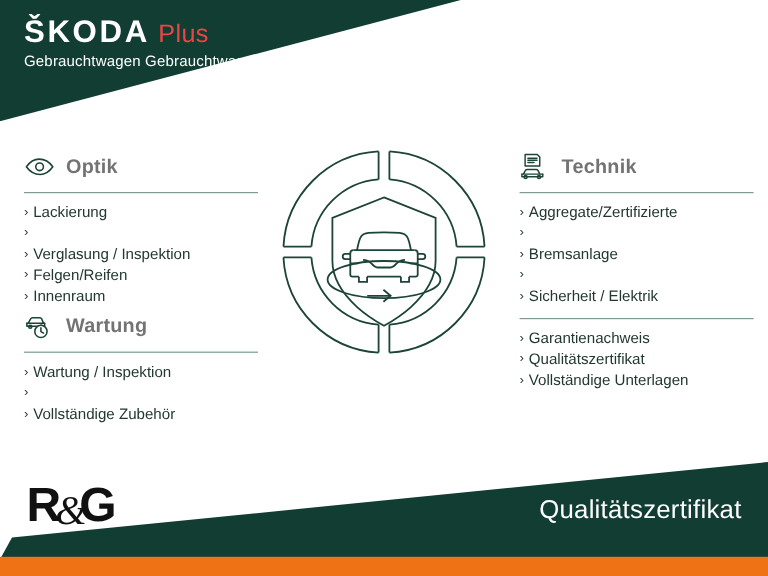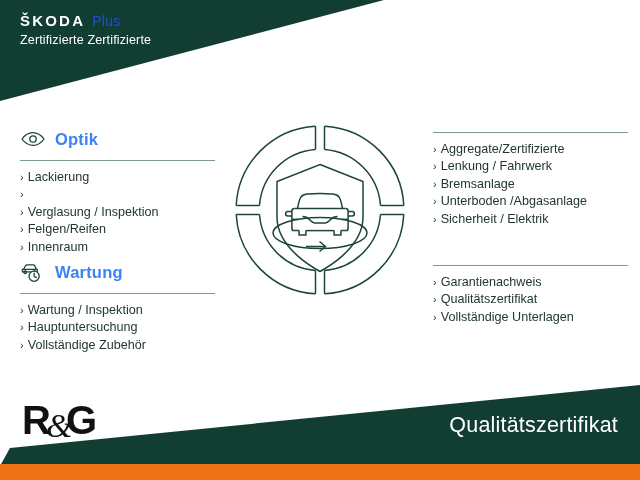--- a/index.html
+++ b/index.html
@@ -19,47 +19,47 @@
     background:#123d32;
     clip-path: polygon(0 0, 384px 0, 0 101px);
     z-index:1;
   }
   .brand {
     position:absolute; left:20px; top:13px; z-index:3;
     color:#ffffff;
   }
   .brand-row { display:flex; align-items:baseline; gap:7px; }
   .brand-skoda {
-    font-size:15px; font-weight:bold; letter-spacing:2.2px;
+    font-size:26px; font-weight:bold; letter-spacing:2.2px;
     line-height:1; color:#ffffff;
   }
   .brand-plus {
-    font-size:14px; font-weight:normal; letter-spacing:0.3px;
-    line-height:1; color:#1d4ed8;
+    font-size:21px; font-weight:normal; letter-spacing:0.3px;
+    line-height:1; color:#ef4444;
   }
   .brand-sub {
     margin-top:6px; font-size:12.5px; letter-spacing:0.15px;
     color:#ffffff; line-height:1.1;
   }
 
   
   .content { position:absolute; left:0; top:105px; width:640px; height:280px; z-index:2; }
 
   .col { position:absolute; width:195px; }
   .col-left  { left:20px; }
   .col-right { left:433px; }
 
   .block { position:absolute; width:195px; }
 
   .blk-head { display:flex; align-items:center; gap:9px; height:28px; }
   .blk-icon { width:26px; height:24px; flex:0 0 26px; display:block; }
   .blk-icon svg { display:block; }
   .blk-title {
     font-size:16.5px; font-weight:bold; letter-spacing:0.2px;
-    color:#3b82f6; line-height:1;
+    color:#737373; line-height:1;
   }
   .rule { height:1px; background:#7e9a92; margin-top:7px; width:100%; }
 
   .items { margin-top:8px; }
   .item {
     display:flex; align-items:flex-start; gap:4px;
     font-size:12.6px; line-height:17.4px; color:#22382f;
     white-space:nowrap;
   }
   .chev { color:#22382f; font-size:11px; line-height:17.4px; }
@@ -94,21 +94,21 @@
 <body>
 
 <div id="page">
 
   <div class="header-shape"></div>
   <div class="brand">
     <div class="brand-row">
       <span class="brand-skoda">ŠKODA</span>
       <span class="brand-plus">Plus</span>
     </div>
-    <div class="brand-sub">Zertifizierte Zertifizierte</div>
+    <div class="brand-sub">Gebrauchtwagen Gebrauchtwagen</div>
   </div>
 
   <div class="content">
 
     <div class="col col-left">
 
       <div class="block" style="top:20px;">
         <div class="blk-head">
           <span class="blk-icon">
             <svg width="26" height="24" viewBox="0 0 26 24" fill="none" stroke="#1c4438" stroke-width="1.3" stroke-linecap="round" stroke-linejoin="round">
@@ -157,51 +157,61 @@
           <span class="blk-title">Wartung</span>
         </div>
         <div class="rule"></div>
         <div class="items">
           <div class="item">
               <span class="chev">›</span>
               <span>Wartung / Inspektion</span>
             </div>
           <div class="item">
               <span class="chev">›</span>
-              <span>Hauptuntersuchung</span>
             </div>
           <div class="item">
               <span class="chev">›</span>
               <span>Vollständige Zubehör</span>
             </div>
         </div>
       </div>
 
     </div>
 
     <div class="col col-right">
 
       <div class="block" style="top:20px;">
+        <div class="blk-head">
+          <span class="blk-icon">
+            <svg width="26" height="24" viewBox="0 0 26 24" fill="none" stroke="#1c4438" stroke-width="1.2" stroke-linecap="round" stroke-linejoin="round">
+              <path d="M4.6 1.8h10.1l2.1 2.1v7.4H4.6z"></path>
+              <path d="M6.9 4.8h7.6M6.9 6.6h7.6M6.9 8.4h5.1"></path>
+              <path d="M1.9 18.1h17.4M3.1 18.1l1.8-3.1c.3-.5.8-.8 1.4-.8h7.6c.6 0 1.1.3 1.4.8l1.6 3.1"></path>
+              <path d="M1.9 18.1v2.2h17.4v-2.2"></path>
+              <circle cx="5" cy="20.5" r="1.3"></circle>
+              <circle cx="16.2" cy="20.5" r="1.3"></circle>
+            </svg>
+          </span>
+          <span class="blk-title">Technik</span>
+        </div>
         <div class="rule"></div>
         <div class="items">
           <div class="item">
               <span class="chev">›</span>
               <span>Aggregate/Zertifizierte</span>
             </div>
           <div class="item">
               <span class="chev">›</span>
-              <span>Lenkung / Fahrwerk</span>
             </div>
           <div class="item">
               <span class="chev">›</span>
               <span>Bremsanlage</span>
             </div>
           <div class="item">
               <span class="chev">›</span>
-              <span>Unterboden /Abgasanlage</span>
             </div>
           <div class="item">
               <span class="chev">›</span>
               <span>Sicherheit / Elektrik</span>
             </div>
         </div>
       </div>
 
       <div class="block" style="top:153px;">
         <div class="rule"></div>

